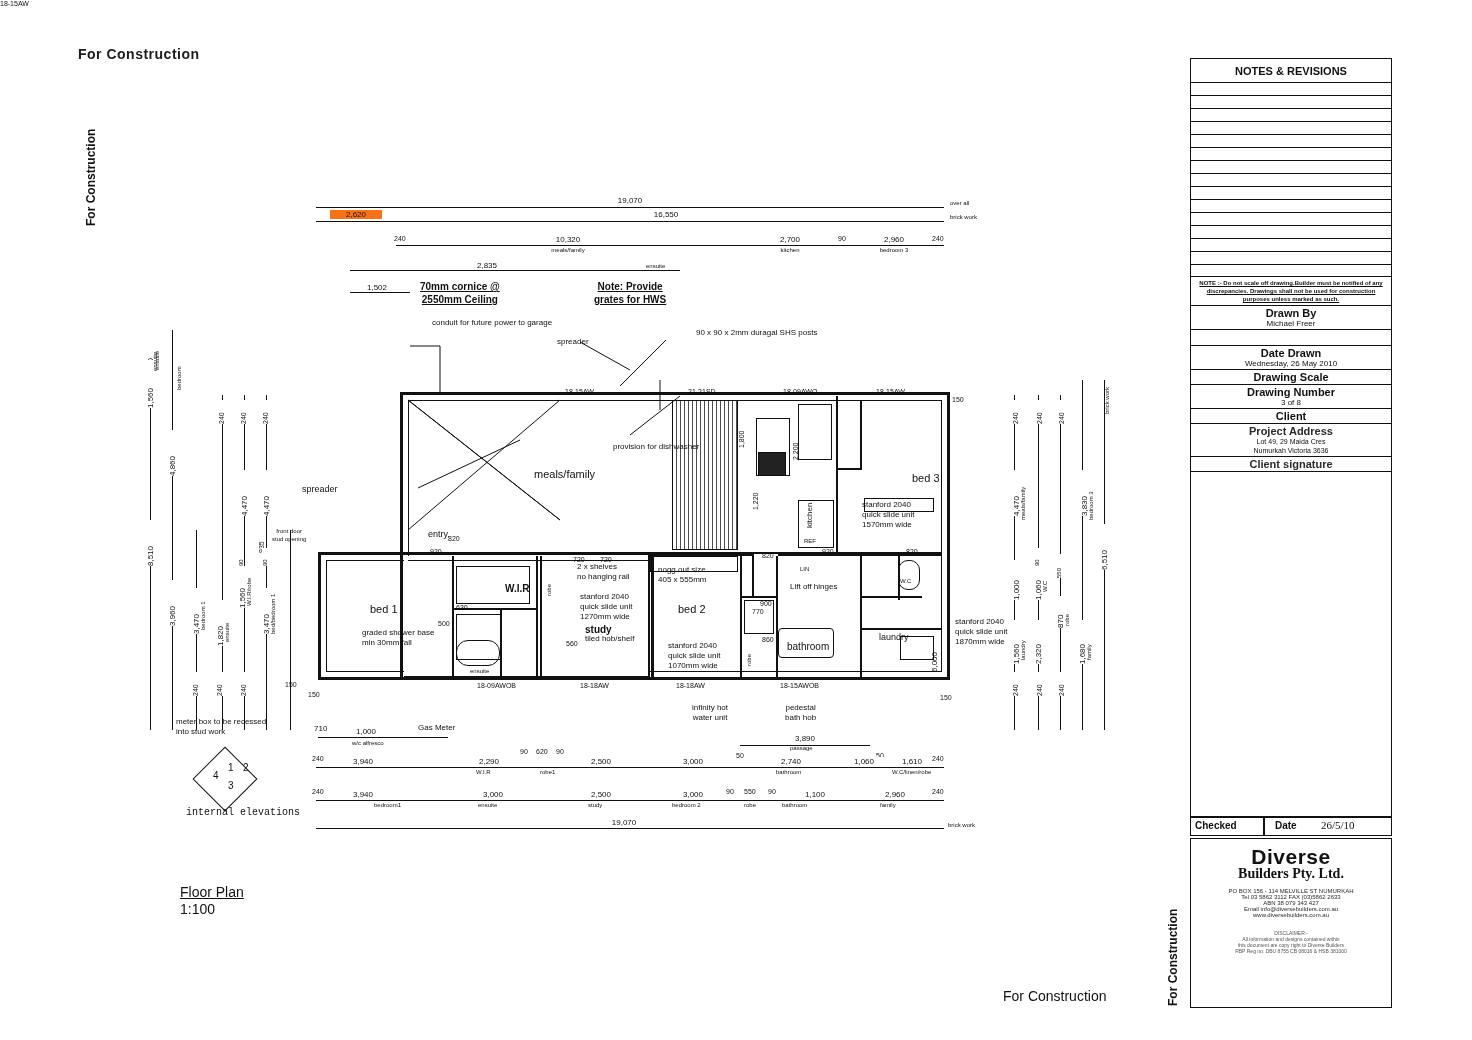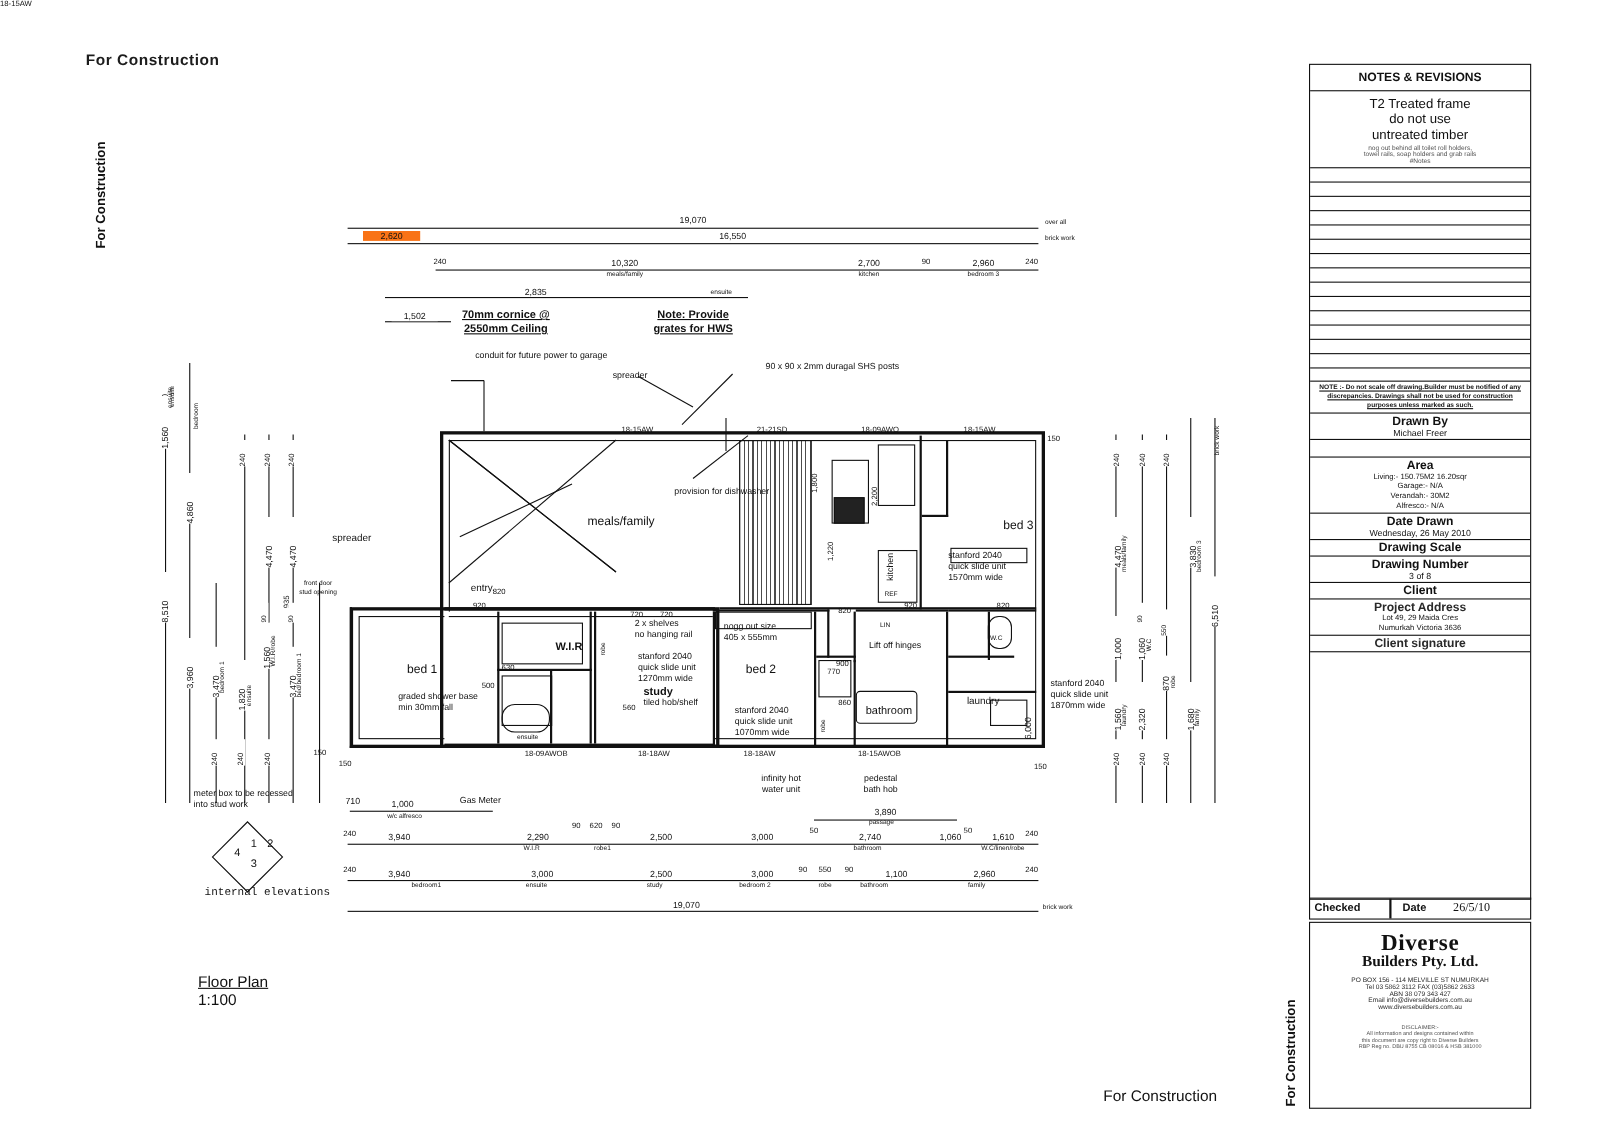--- a/index.html
+++ b/index.html
@@ -50,28 +50,20 @@
 
 <div class="abs t12 bold vert" style="left:84px;top:86px;height:140px;">For Construction</div>
 
 <div class="abs t14" style="left:1003px;top:988px;">For Construction</div>
 
 <div class="abs t12 bold vert" style="left:1166px;top:846px;height:160px;">For Construction</div>
 
 <div id="notes-panel">
   <div class="nrow ctr t11 bold" style="height:24px;line-height:24px;">NOTES &amp; REVISIONS</div>
 
-  <div style="padding:4px 6px 2px 6px;border-bottom:1px solid #111;">
-    <div class="ctr t12">T2 Treated frame</div>
-    <div class="ctr t12">do not use</div>
-    <div class="ctr t12">untreated timber</div>
-    <div class="ctr t6 faint" style="margin-top:3px;">nog out behind all toilet roll holders,</div>
-    <div class="ctr t6 faint">towel rails, soap holders and grab rails</div>
-    <div class="ctr t6 faint">#Notes</div>
-  </div>
 
   <div class="nrow" style="height:13px;"></div>
   <div class="nrow" style="height:13px;"></div>
   <div class="nrow" style="height:13px;"></div>
   <div class="nrow" style="height:13px;"></div>
   <div class="nrow" style="height:13px;"></div>
   <div class="nrow" style="height:13px;"></div>
   <div class="nrow" style="height:13px;"></div>
   <div class="nrow" style="height:13px;"></div>
   <div class="nrow" style="height:13px;"></div>
@@ -84,27 +76,20 @@
 
   <div class="nrow ctr t6 ul bold" style="padding:2px 4px;line-height:8px;">NOTE :- Do not scale off drawing.Builder must be notified of any discrepancies. Drawings shall not be used for construction purposes unless marked as such.</div>
 
   <div class="nrow ctr" style="padding:1px 0;">
     <div class="t11 bold">Drawn By</div>
     <div class="t8">Michael Freer</div>
   </div>
 
   <div class="nrow" style="height:16px;"></div>
 
-  <div class="nrow ctr" style="padding:1px 0;">
-    <div class="t11 bold">Area</div>
-    <div class="t7" style="font-size:7px;white-space:pre-line;line-height:9px;">Living:- 150.75M2 16.20sqr
-Garage:- N/A
-Verandah:- 30M2
-Alfresco:- N/A</div>
-  </div>
 
   <div class="nrow ctr" style="padding:1px 0;">
     <div class="t11 bold">Date Drawn</div>
     <div class="t8">Wednesday, 26 May 2010</div>
   </div>
 
   <div class="nrow ctr" style="padding:1px 0;">
     <div class="t11 bold">Drawing Scale</div>
   </div>
 
@@ -129,21 +114,21 @@
 </div>
 
 <div class="abs" style="left:1190px;top:816px;width:202px;height:20px;border:1.5px solid #111;box-sizing:border-box;">
   <div class="abs t10 bold" style="left:4px;top:3px;">Checked</div>
   <div class="line" style="left:72px;top:0;width:1.5px;height:18px;"></div>
   <div class="abs t10 bold" style="left:84px;top:3px;">Date</div>
   <div class="abs t11" style="left:130px;top:2px;font-family:'Liberation Serif',serif;">26/5/10</div>
 </div>
 
 <div class="abs" style="left:1190px;top:838px;width:202px;height:170px;border:1.5px solid #111;box-sizing:border-box;padding:6px 6px;">
-  <div class="ctr" style="font-family:Liberation Serif, serif;font-size:21px;font-weight:bold;letter-spacing:.5px;">Diverse</div>
+  <div class="ctr" style="font-family:Liberation Sans, sans-serif;font-size:21px;font-weight:bold;letter-spacing:.5px;">Diverse</div>
   <div class="ctr" style="font-family:'Liberation Serif',serif;font-size:14px;font-weight:bold;margin-top:-3px;">Builders Pty. Ltd.</div>
   <div style="margin-top:6px;">
     <div class="ctr t6 blur">PO BOX 156 - 114 MELVILLE ST NUMURKAH</div>
     <div class="ctr t6 blur">Tel 03 5862 3112            FAX (03)5862 2633</div>
     <div class="ctr t6 blur">ABN 38 079 343 427</div>
     <div class="ctr t6 blur">Email info@diversebuilders.com.au</div>
     <div class="ctr t6 blur">www.diversebuilders.com.au</div>
   </div>
   <div style="margin-top:12px;">
     <div class="ctr" style="font-size:5px;color:#555;">DISCLAIMER:-</div>

